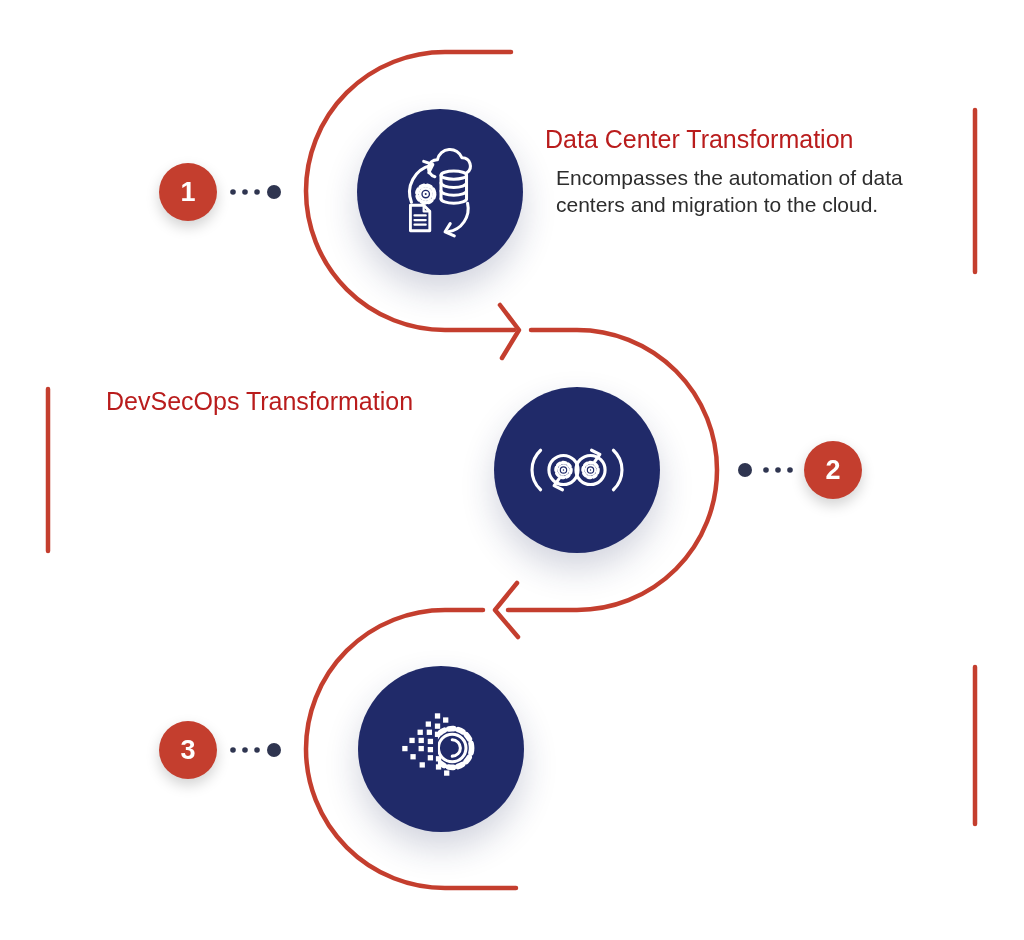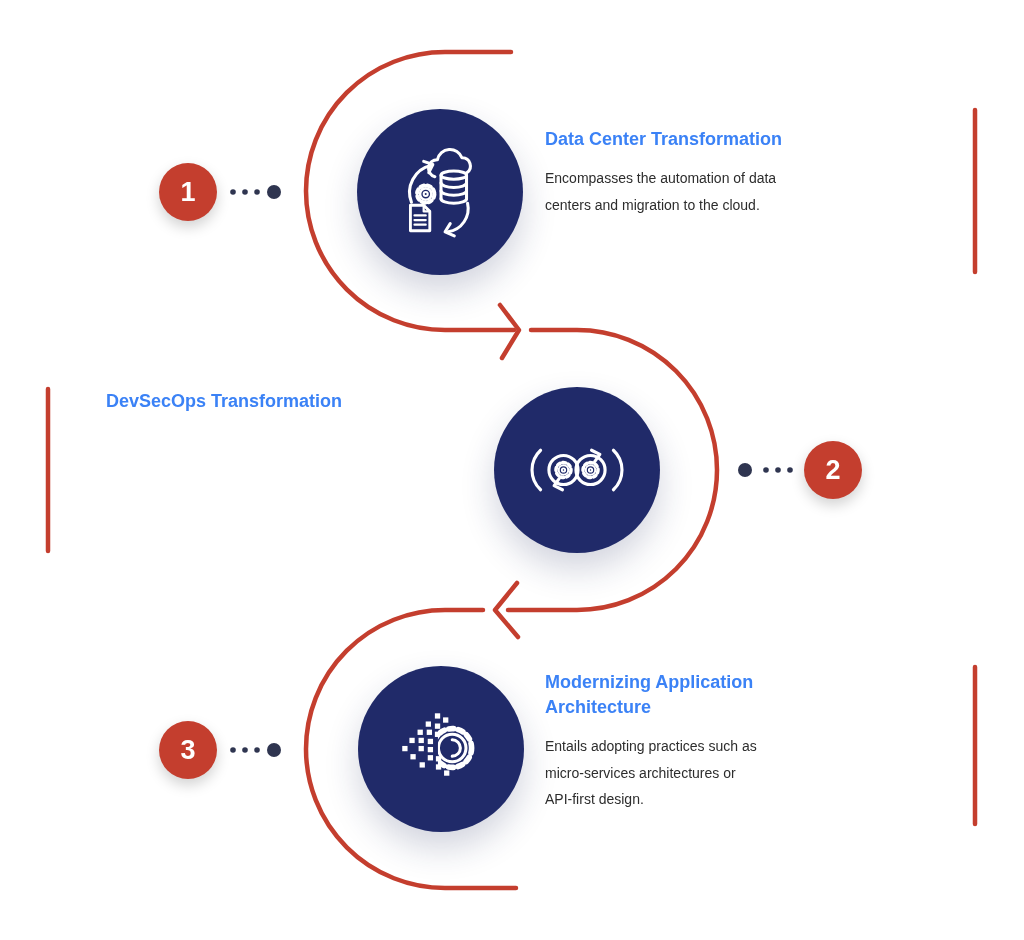--- a/index.html
+++ b/index.html
@@ -13,25 +13,25 @@
     background:#202A69;display:flex;align-items:center;justify-content:center;
     box-shadow:0 16px 34px rgba(30,40,90,.20);
   }
   .badge{
     position:absolute;width:58px;height:58px;border-radius:50%;
     background:#C43E2E;color:#ffffff;display:flex;align-items:center;justify-content:center;
     font-size:27px;font-weight:bold;box-shadow:0 6px 14px rgba(0,0,0,.18);
   }
   .text-block{position:absolute;}
   .step-title{
-    margin:0 0 13px 0;font-size:18px;font-weight:bold;color:#3b82f6;
+    margin:0 0 13px 0;font-size:25px;font-weight:normal;color:#b91c1c;
     line-height:25px;white-space:pre-line;
   }
   .step-desc{
-    margin:0;font-size:14px;color:#2d2d2d;line-height:26.5px;white-space:pre-line;
+    margin:11px;font-size:21px;color:#2d2d2d;line-height:26.5px;white-space:pre-line;
   }
   .icon-svg{display:block;}
 </style>
 </head>
 <body>
 
 <div class="canvas">
 
   <svg class="flow-svg" width="1024" height="940" viewBox="0 0 1024 940">
     <g stroke="#C43E2E" stroke-width="4.5" fill="none" stroke-linecap="round" stroke-linejoin="round">
@@ -163,21 +163,14 @@
           <rect x="20" y="55" width="5.2" height="5.2"></rect>
         <rect x="37" y="56" width="5.2" height="5.2"></rect>
           <rect x="45" y="57" width="5.2" height="5.2"></rect>
         <rect x="29" y="63" width="5.2" height="5.2"></rect>
           <rect x="45" y="65" width="5.2" height="5.2"></rect>
         <rect x="53" y="71" width="5.2" height="5.2"></rect>
       </g>
     </svg>
   </div>
 
-  <div class="text-block" style="left:545px;top:670px;width:400px;">
-    <h3 class="step-title">Modernizing Application
-Architecture</h3>
-    <p class="step-desc">Entails adopting practices such as
-micro-services architectures or
-API-first design.</p>
-  </div>
 
 </div>
 
 </body></html>

